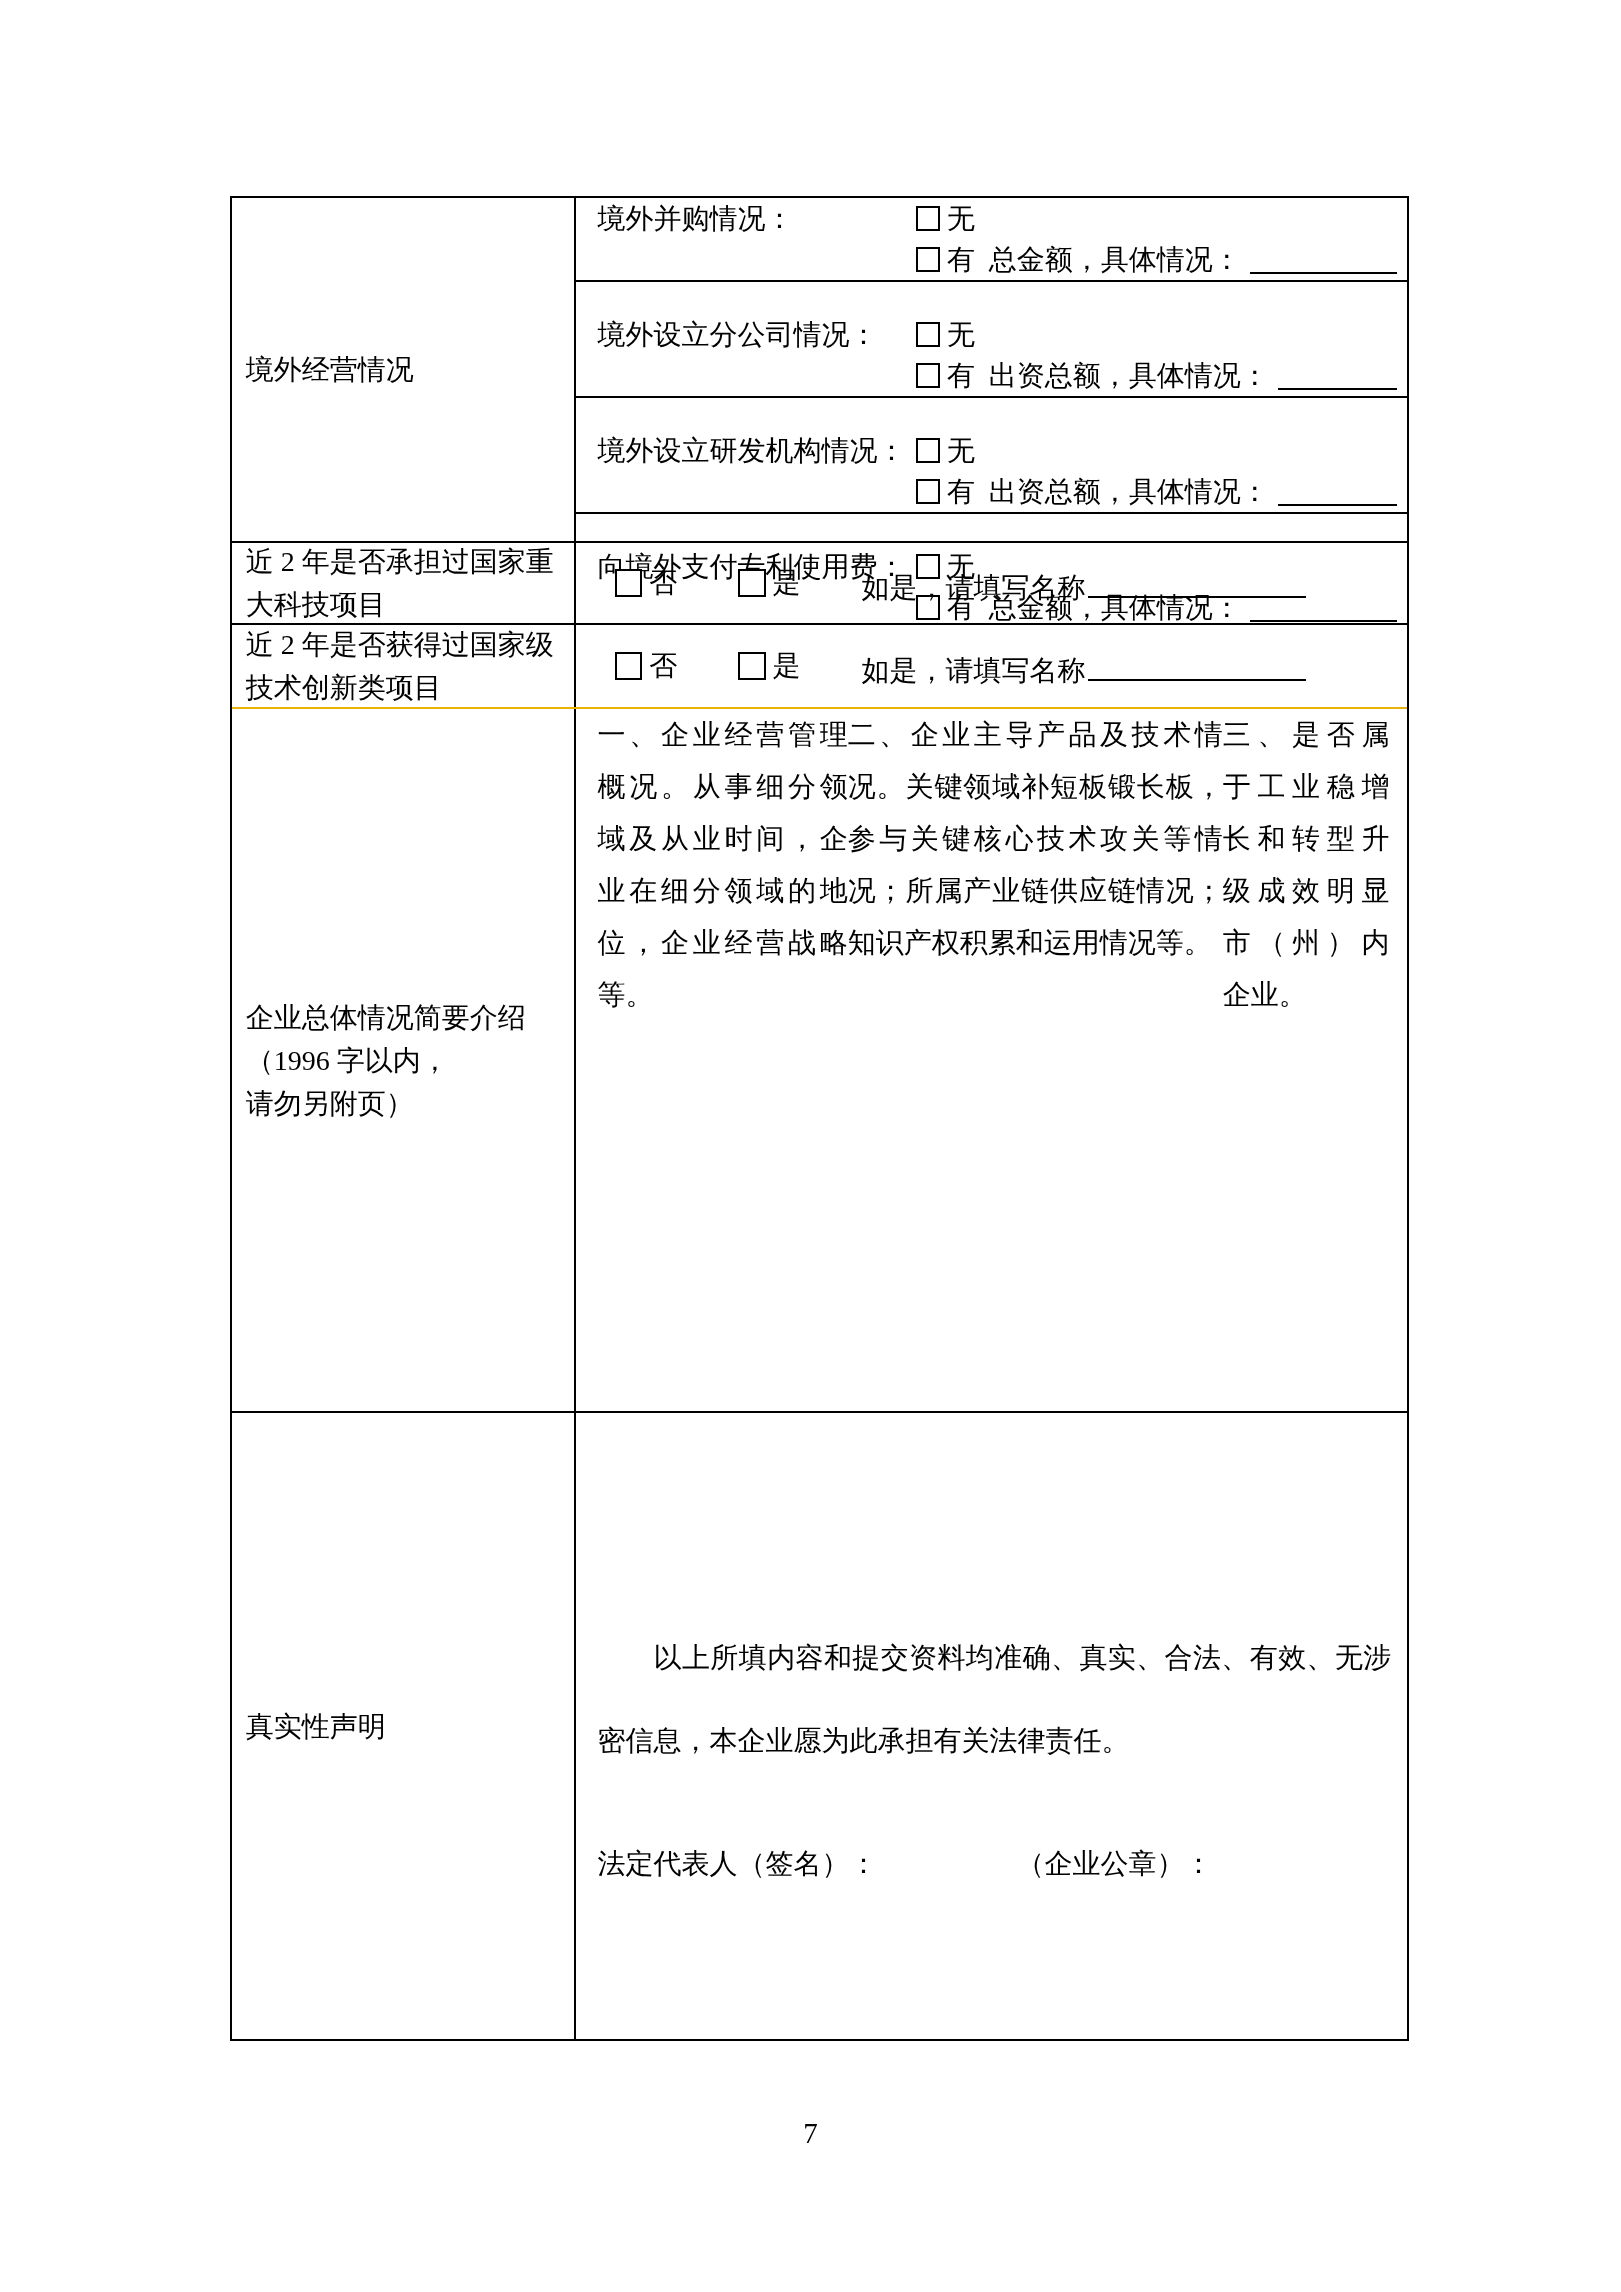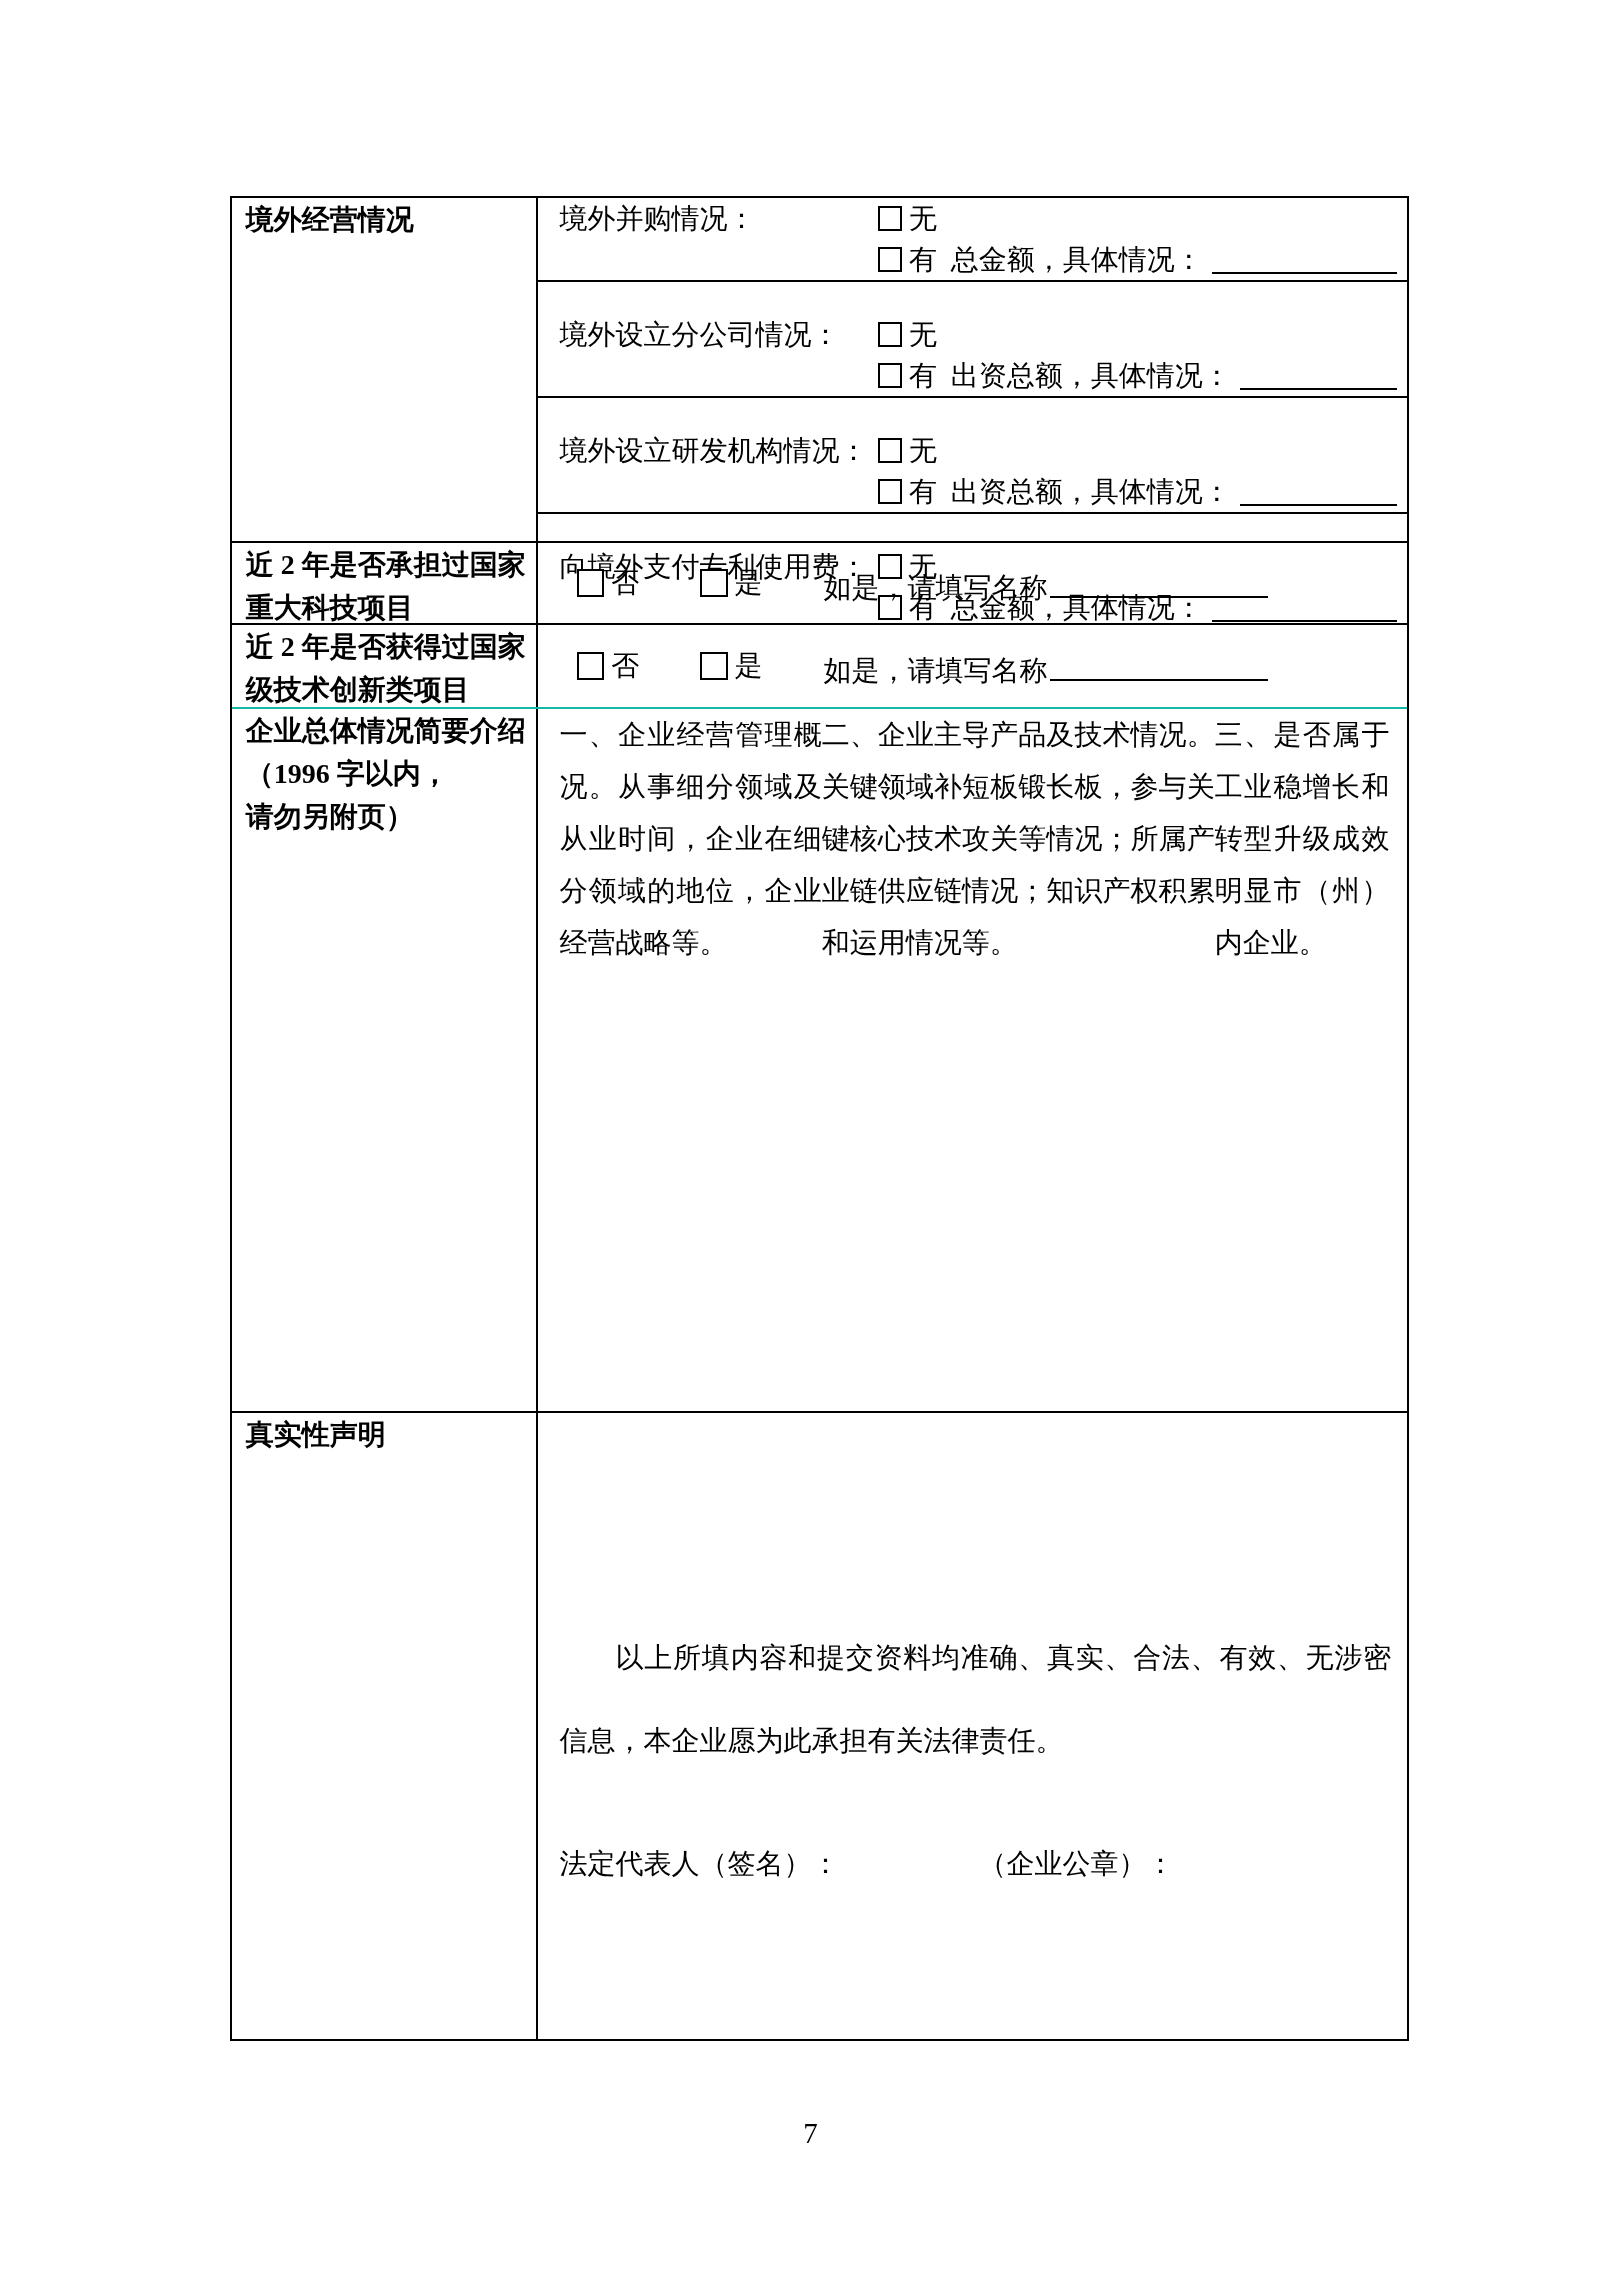--- a/index.html
+++ b/index.html
@@ -17,33 +17,32 @@
     position: absolute;
     left: 230px; top: 196px;
     width: 1179px; height: 1845px;
     border: 2.9px solid #000;
     display: flex;
     flex-direction: column;
   }
   .row { display: flex; border-bottom: 2px solid #000; }
   .row-overseas      { height: 345px; }
   .row-major         { height: 82px; }
-  .row-innovation    { height: 84px; border-bottom: 2px solid #14b8a6; }
+  .row-innovation    { height: 84px; border-bottom: 2px solid #eab308; }
   .row-overview      { height: 704px; border-bottom: 2.9px solid #000; }
   .row-declaration   { flex: 1; border-bottom: none; }
 
   .label-cell {
-    width: 306px;
+    width: 344px;
     border-right: 2px solid #000;
     padding: 0 7.8px 0 13.7px;
     display: flex;
     flex-direction: column;
-    justify-content: flex-start;
+    justify-content: center;
     line-height: 43px;
-    font-weight: bold;
   }
   .content-cell { flex: 1; min-width: 0; }
 
   
   .subrows { display: flex; flex-direction: column; gap: 32px; }
   .subrow { flex: 1; display: flex; padding-left: 21.6px; border-bottom: 2px solid #000; flex-direction: row; align-items: center; }
   .subrow:last-child { border-bottom: none; justify-content: flex-end; }
   .subrow-inner { display: flex; width: 100%; }
   .subrow-label { width: 318px; line-height: 41px; align-self: flex-start; }
   .subrow-options { flex: 1; min-width: 0; display: flex; flex-direction: column; justify-content: center; }

